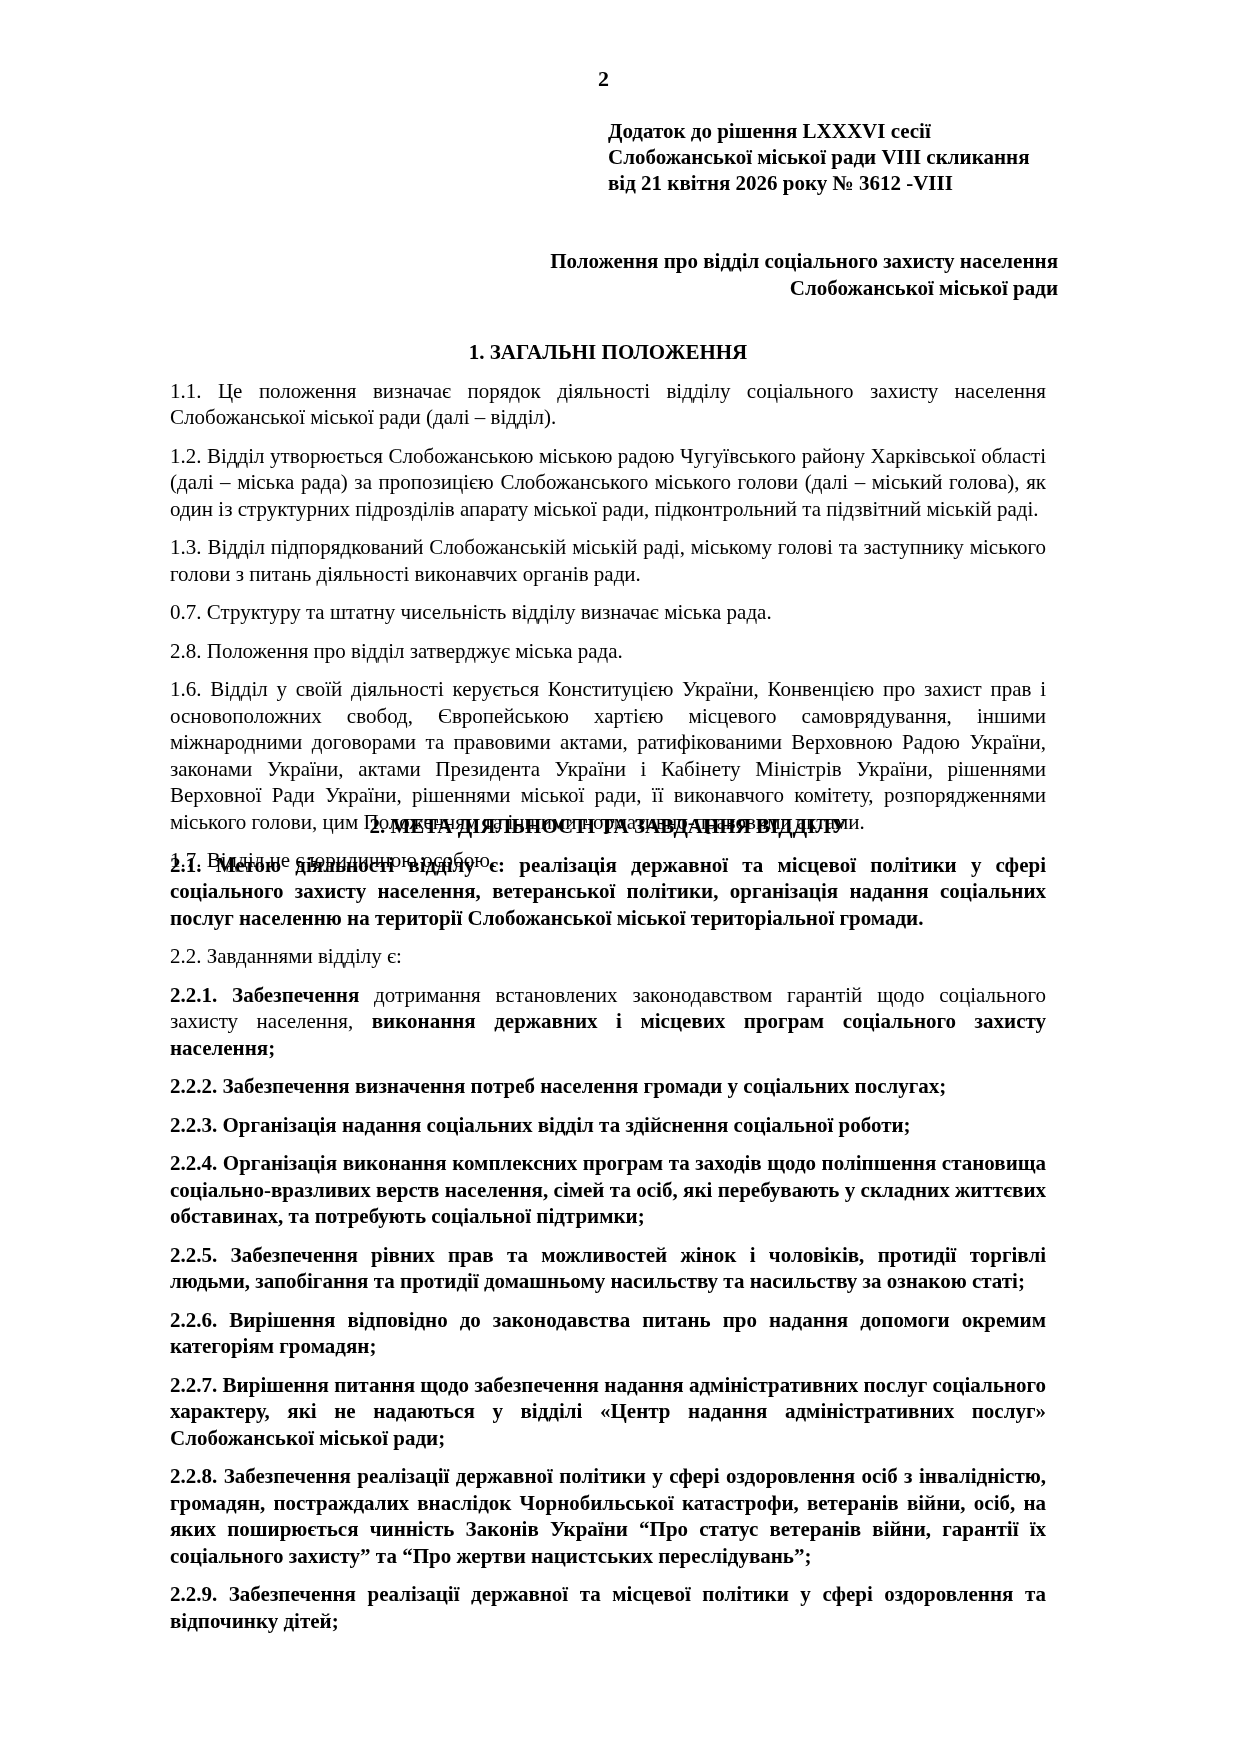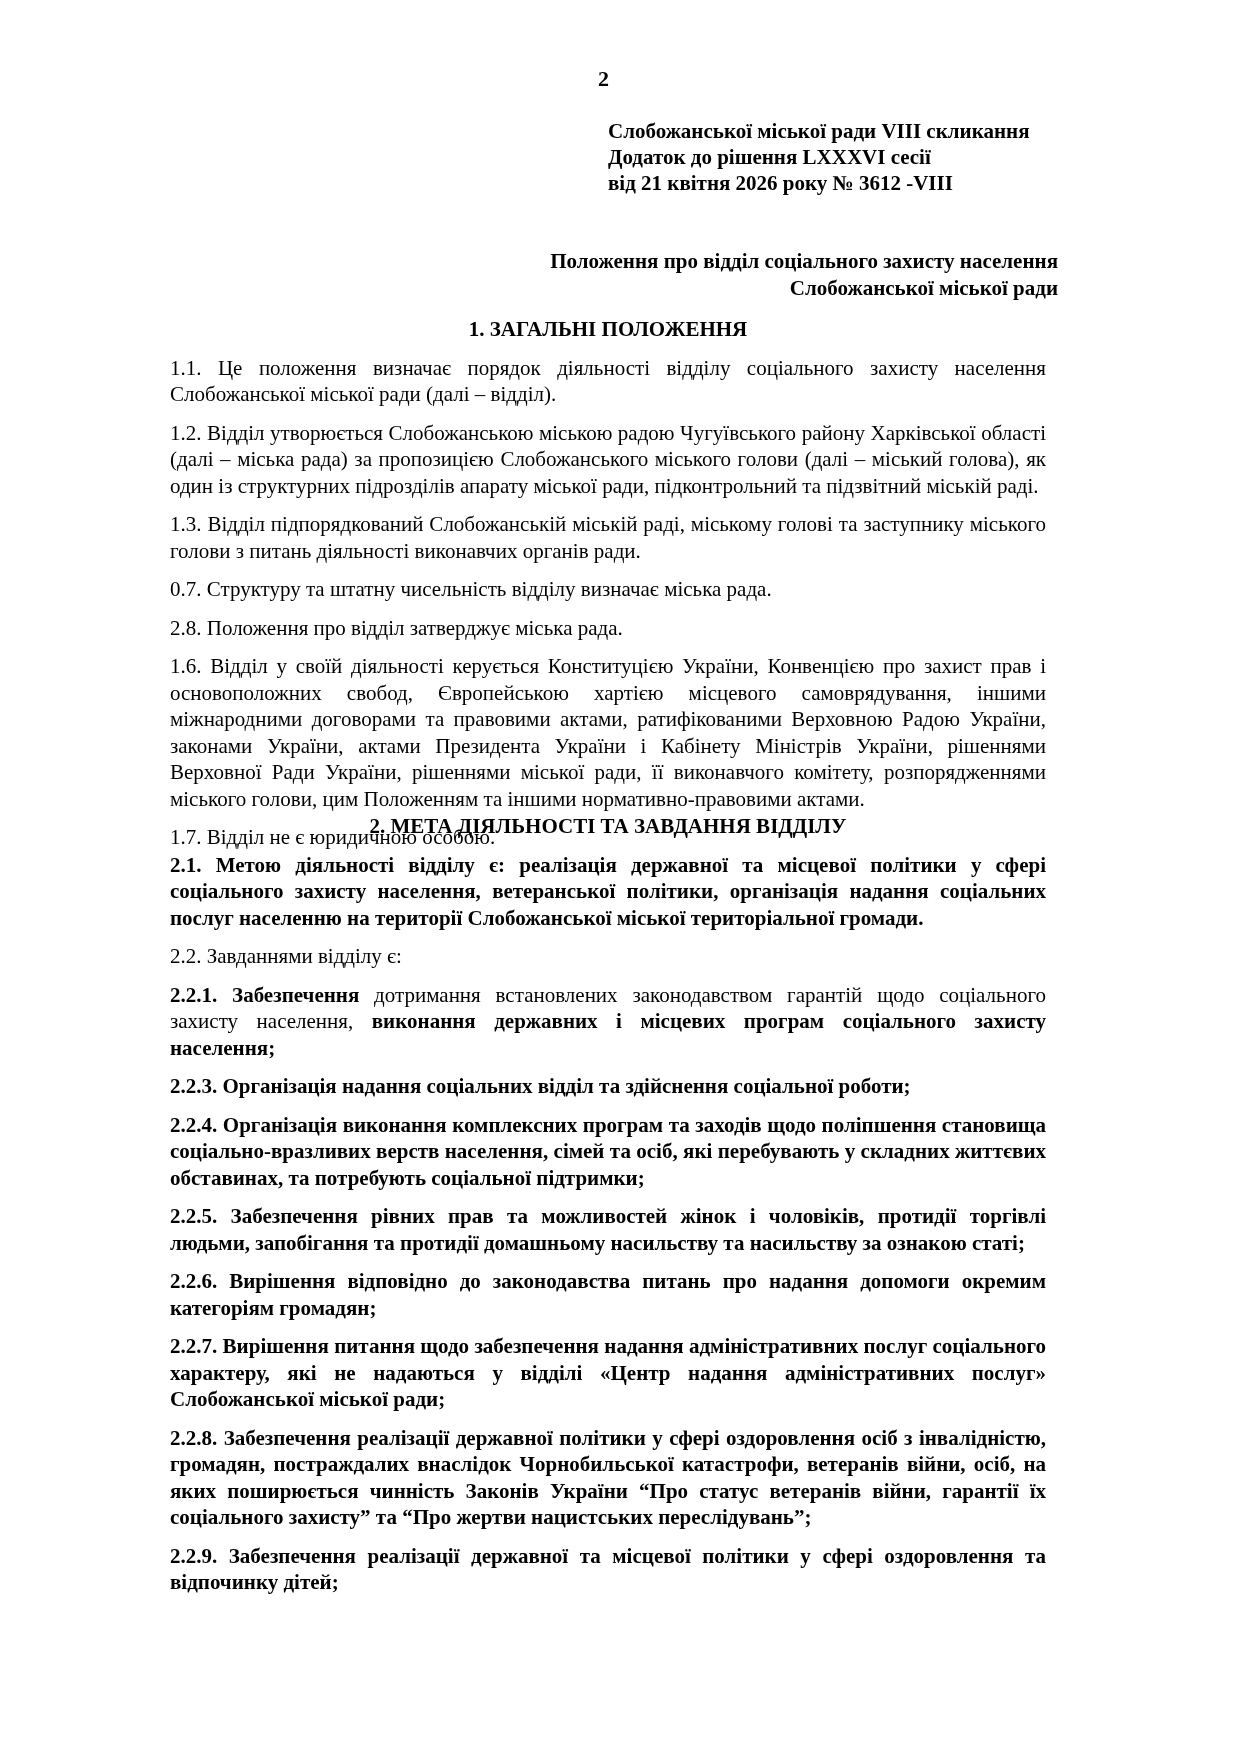--- a/index.html
+++ b/index.html
@@ -5,37 +5,37 @@
   html, body { margin: 0; padding: 0; background: #ffffff; }
   body { width: 1240px; height: 1754px; position: relative; overflow: hidden;
          font-family: "Liberation Serif", "DejaVu Serif", serif; color: #000; }
   .page { position: absolute; left: 0; top: 0; width: 1240px; height: 1754px; background: #fff; }
   .page-number { position: absolute; left: 598px; top: 66px; font-size: 22px; font-weight: bold; }
   .approval { position: absolute; left: 608px; top: 118px; font-size: 21px; font-weight: bold; line-height: 26px; }
   .approval div { white-space: nowrap; }
   .doc-title { position: absolute; left: 158px; width: 900px; top: 248px; text-align: right;
                font-size: 21px; font-weight: bold; line-height: 27px; }
   .body { position: absolute; left: 158px; width: 900px; font-size: 21px; line-height: 26.5px; }
-  .sec1 { top: 316px; }
+  .sec1 { top: 339px; }
   .sec2 { top: 813px; }
   .section-heading { text-align: center; font-size: 21px; font-weight: bold; margin: 0; line-height: 26.5px; }
   .para { text-align: justify; margin: 12px; }
   .para.last-left { text-align-last: left; }
   .b { font-weight: bold; }
 </style>
 </head>
 <body>
 
 <div class="page">
 
   <div class="page-number">2</div>
 
   <div class="approval">
+    <div>Додаток до рішення LXXXVI сесії</div>
     <div>Слобожанської міської ради VIII скликання</div>
-    <div>Додаток до рішення LXXXVI сесії</div>
     <div>від 21 квітня 2026 року № 3612 -VIII</div>
   </div>
 
   <div class="doc-title">
     <div>Положення про відділ соціального захисту населення</div>
     <div>Слобожанської міської ради</div>
   </div>
 
   <div class="body sec1">
     <p class="section-heading">1. ЗАГАЛЬНІ ПОЛОЖЕННЯ</p>
@@ -46,20 +46,21 @@
     <p class="para last-left">2.8. Положення про відділ затверджує міська рада.</p>
     <p class="para last-left">1.6. Відділ у своїй діяльності керується Конституцією України, Конвенцією про захист прав і основоположних свобод, Європейською хартією місцевого самоврядування, іншими міжнародними договорами та правовими актами, ратифікованими Верховною Радою України, законами України, актами Президента України і Кабінету Міністрів України, рішеннями Верховної Ради України, рішеннями міської ради, її виконавчого комітету, розпорядженнями міського голови, цим Положенням та іншими нормативно-правовими актами.</p>
     <p class="para last-left">1.7. Відділ не є юридичною особою.</p>
   </div>
 
   <div class="body sec2">
     <p class="section-heading">2. МЕТА ДІЯЛЬНОСТІ ТА ЗАВДАННЯ ВІДДІЛУ</p>
     <p class="para last-left b"><span>2.1. Метою діяльності відділу є: </span><span>реалізація державної та місцевої політики у сфері соціального захисту населення, ветеранської політики, організація надання соціальних послуг населенню на території Слобожанської міської територіальної громади.</span></p>
     <p class="para last-left">2.2. Завданнями відділу є:</p>
     <p class="para last-left"><span class="b">2.2.1. Забезпечення</span><span> дотримання встановлених законодавством гарантій щодо соціального захисту населення, </span><span class="b">виконання державних і місцевих програм соціального захисту населення;</span></p>
+    <p class="para last-left b">2.2.2. Забезпечення визначення потреб населення громади у соціальних послугах;</p>
     <p class="para last-left b">2.2.3. Організація надання соціальних відділ та здійснення соціальної роботи;</p>
     <p class="para last-left b">2.2.4. Організація виконання комплексних програм та заходів щодо поліпшення становища соціально-вразливих верств населення, сімей та осіб, які перебувають у складних життєвих обставинах, та потребують соціальної підтримки;</p>
     <p class="para last-left b">2.2.5. Забезпечення рівних прав та можливостей жінок і чоловіків, протидії торгівлі людьми, запобігання та протидії домашньому насильству та насильству за ознакою статі;</p>
     <p class="para last-left b">2.2.6. Вирішення відповідно до законодавства питань про надання допомоги окремим категоріям громадян;</p>
     <p class="para last-left b">2.2.7. Вирішення питання щодо забезпечення надання адміністративних послуг соціального характеру, які не надаються у відділі «Центр надання адміністративних послуг» Слобожанської міської ради;</p>
     <p class="para last-left b">2.2.8. Забезпечення реалізації державної політики у сфері оздоровлення осіб з інвалідністю, громадян, постраждалих внаслідок Чорнобильської катастрофи, ветеранів війни, осіб, на яких поширюється чинність Законів України “Про статус ветеранів війни, гарантії їх соціального захисту” та “Про жертви нацистських переслідувань”;</p>
     <p class="para last-left b">2.2.9. Забезпечення реалізації державної та місцевої політики у сфері оздоровлення та відпочинку дітей;</p>
   </div>
 
 </div>

